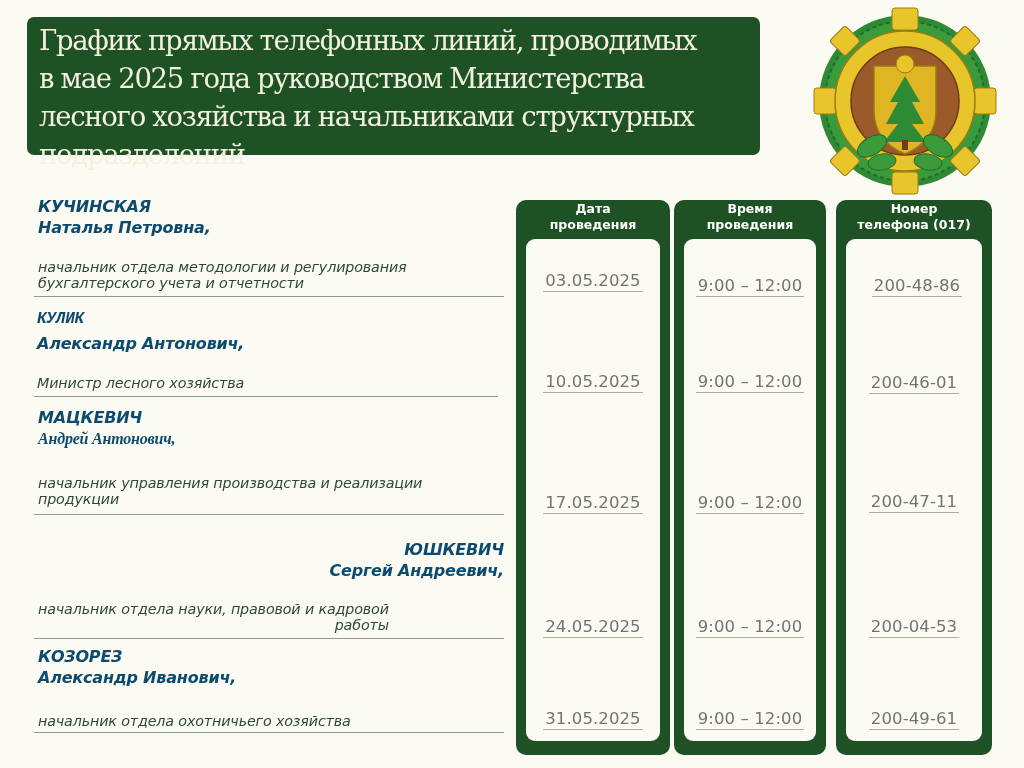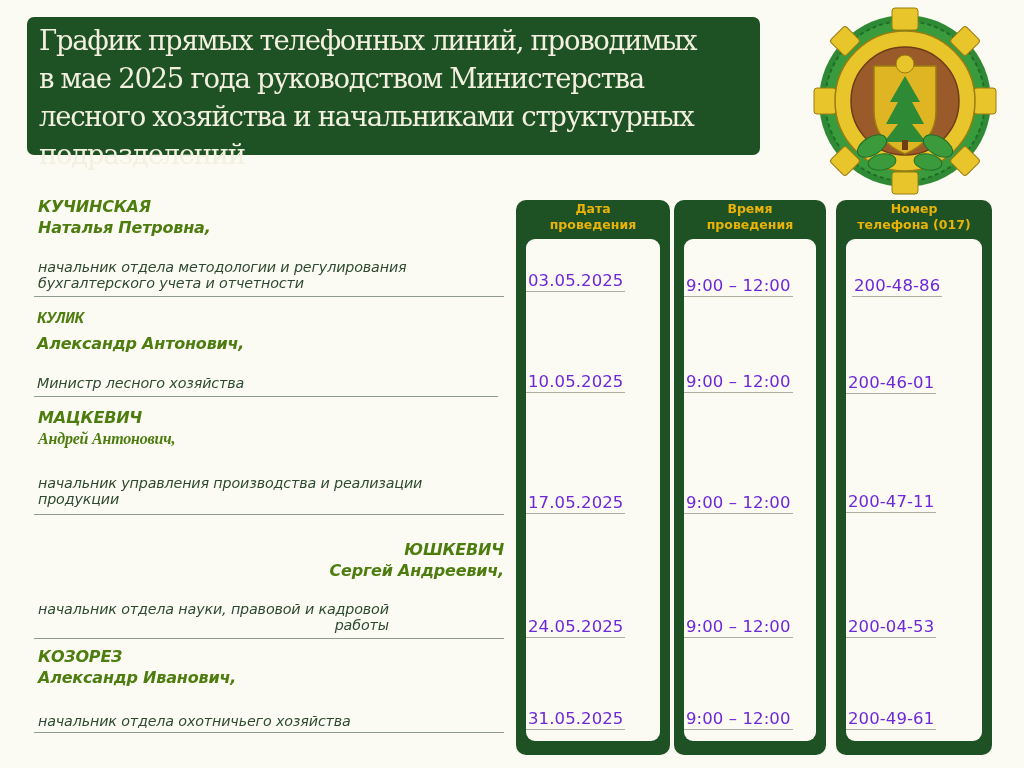--- a/index.html
+++ b/index.html
@@ -18,45 +18,45 @@
   .title-text {
     color: #f3f0df; font-family: "DejaVu Serif", serif;
     font-size: 27.5px; line-height: 38px; letter-spacing: -1.3px;
     white-space: pre-line;
   }
   .emblem { position: absolute; left: 812px; top: 6px; width: 186px; height: 190px; }
 
   .person { position: absolute; left: 34px; width: 470px; }
   .person .surname, .person .given {
     font-family: "DejaVu Sans", sans-serif; font-weight: bold; font-style: italic;
-    color: #4d7c0f; font-size: 16px; line-height: 21px; letter-spacing: -0.2px;
+    color: #0c4a6e; font-size: 16px; line-height: 21px; letter-spacing: -0.2px;
   }
   .person .position {
     position: absolute; left: 4px; font-style: italic; color: #2d4a2f;
     font-size: 14.3px; line-height: 16px; letter-spacing: -0.15px; white-space: pre-line;
   }
   .person .rule {
     position: absolute; left: 0; right: 0; height: 1px; background: #8f9b8c;
   }
 
   .col {
     position: absolute; top: 200px; height: 555px; background: #1e5124; border-radius: 10px;
   }
   .col .head {
     position: absolute; top: 1px; left: 0; right: 0; text-align: center;
-    color: #eab308; font-weight: bold; font-size: 12.5px; line-height: 16px;
+    color: #ffffff; font-weight: bold; font-size: 12.5px; line-height: 16px;
     white-space: pre-line;
   }
   .col .inner {
     position: absolute; top: 39px; bottom: 14px; left: 10px; right: 10px;
     background: #fcfbf3; border-radius: 9px;
   }
   .cell {
-    position: absolute; left: 0; right: 0; text-align: left;
-    font-size: 16.5px; color: #6d28d9; letter-spacing: 0.1px;
+    position: absolute; left: 0; right: 0; text-align: center;
+    font-size: 16.5px; color: #737373; letter-spacing: 0.1px;
   }
   .cell span {
     display: inline-block; border-bottom: 1px solid #a9ae9e; padding: 0 2px 1px 2px;
   }
 </style>
 </head>
 <body>
 
 <div class="title-box">
   <div class="title-text">График прямых телефонных линий, проводимых

